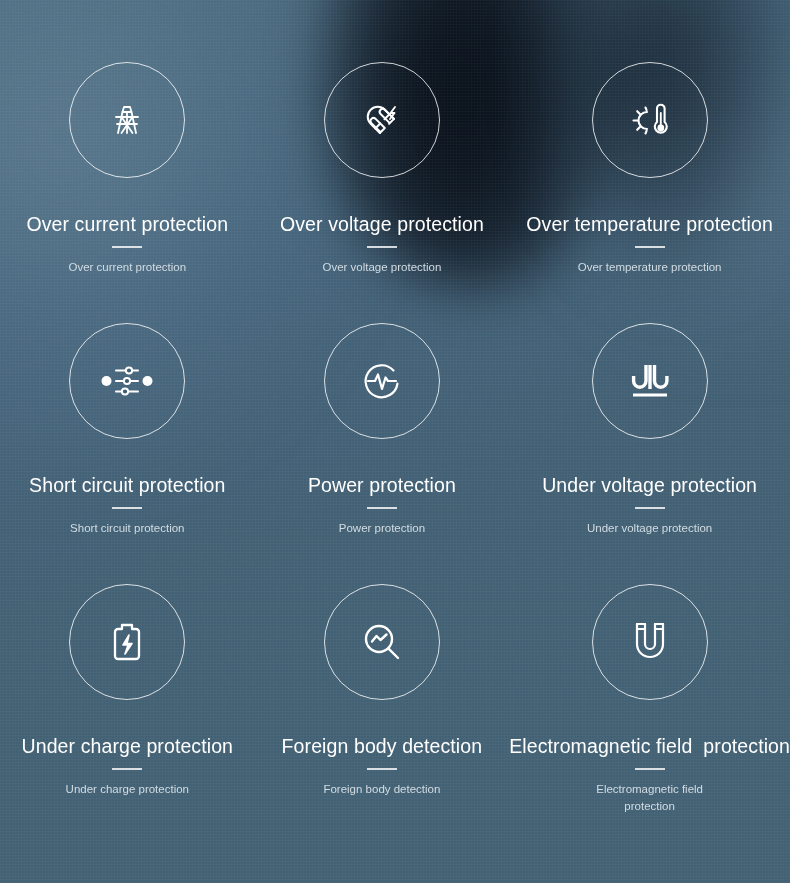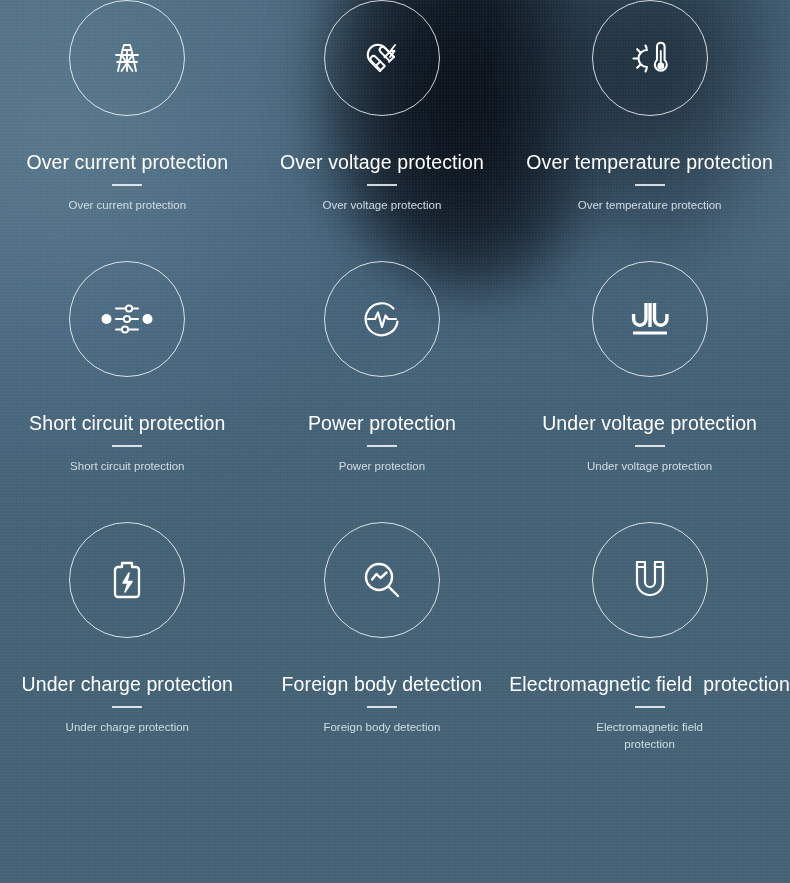--- a/index.html
+++ b/index.html
@@ -102,20 +102,21 @@
       repeating-linear-gradient(0deg, rgba(255,255,255,0.55) 0 1px, rgba(0,0,0,0) 1px 3px),
       repeating-linear-gradient(90deg, rgba(255,255,255,0.45) 0 1px, rgba(0,0,0,0) 1px 3px);
   }
 
   
   .grid {
     position: relative;
     display: grid;
     grid-template-columns: repeat(3, 1fr);
     grid-template-rows: repeat(3, 261px);
+    padding-top: 62px;
     box-sizing: border-box;
     height: 883px;
   }
   .cell {
     display: flex;
     flex-direction: column;
     align-items: center;
   }
 
   .icon-ring {

